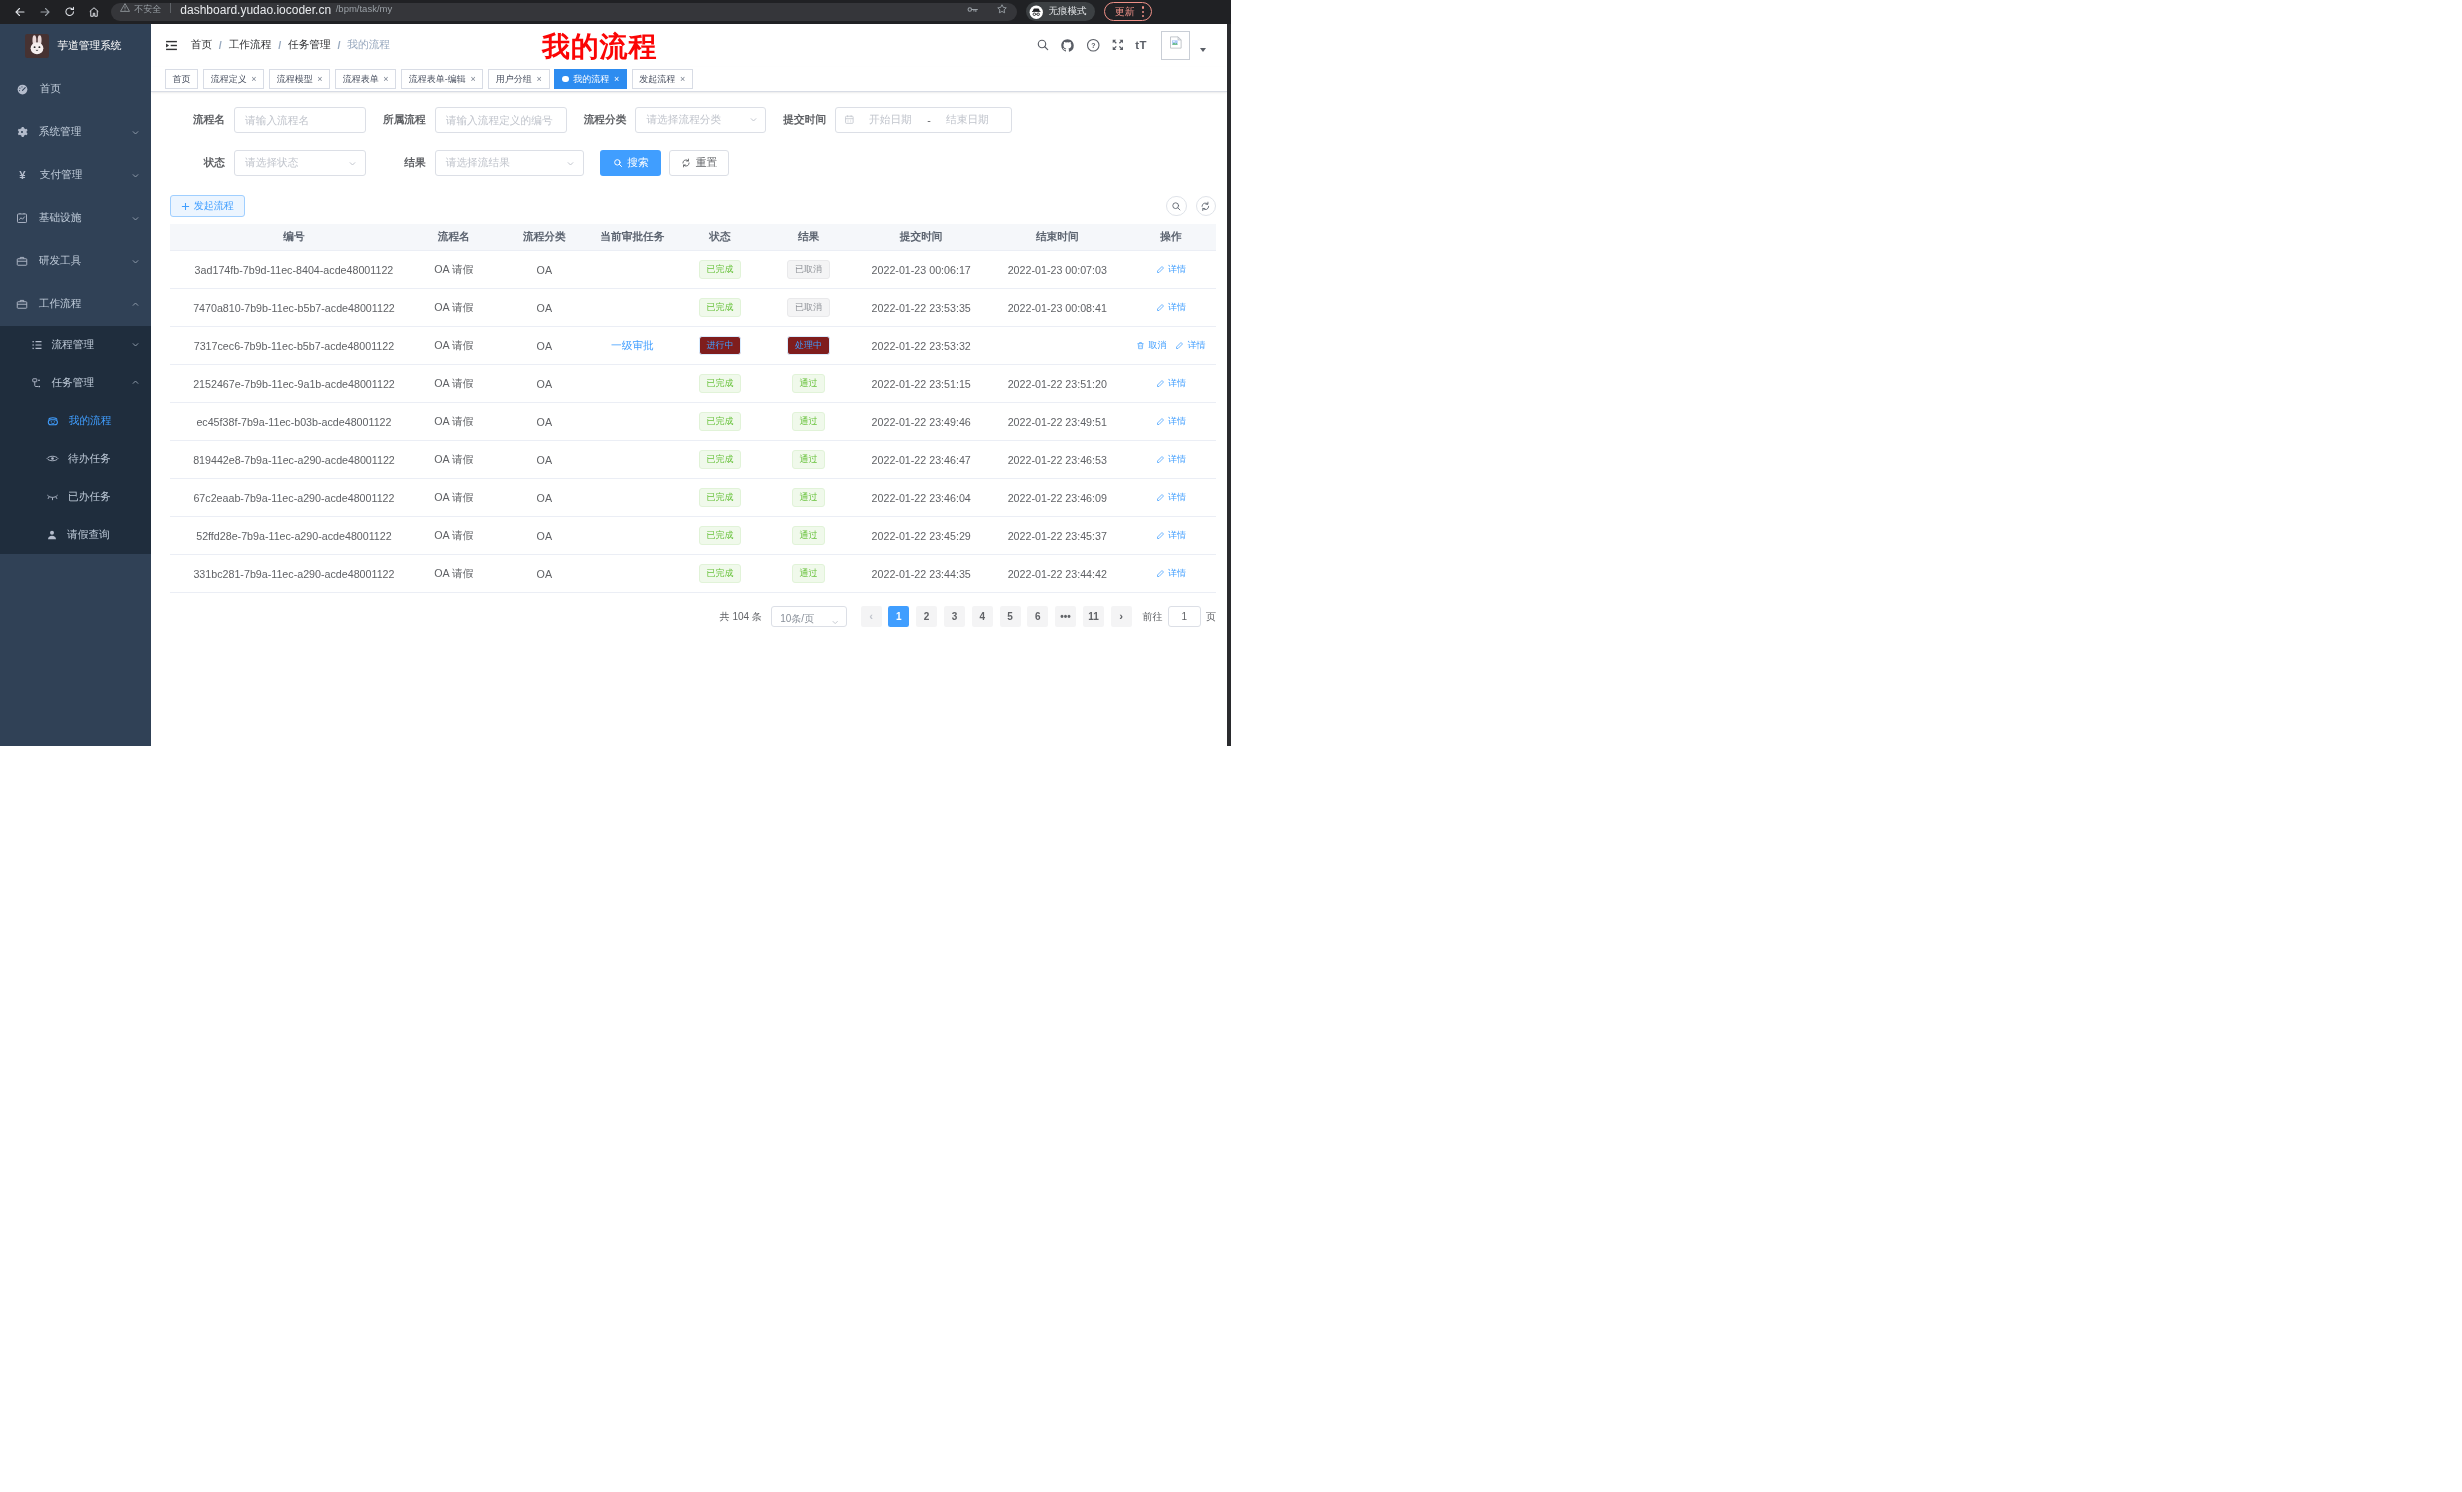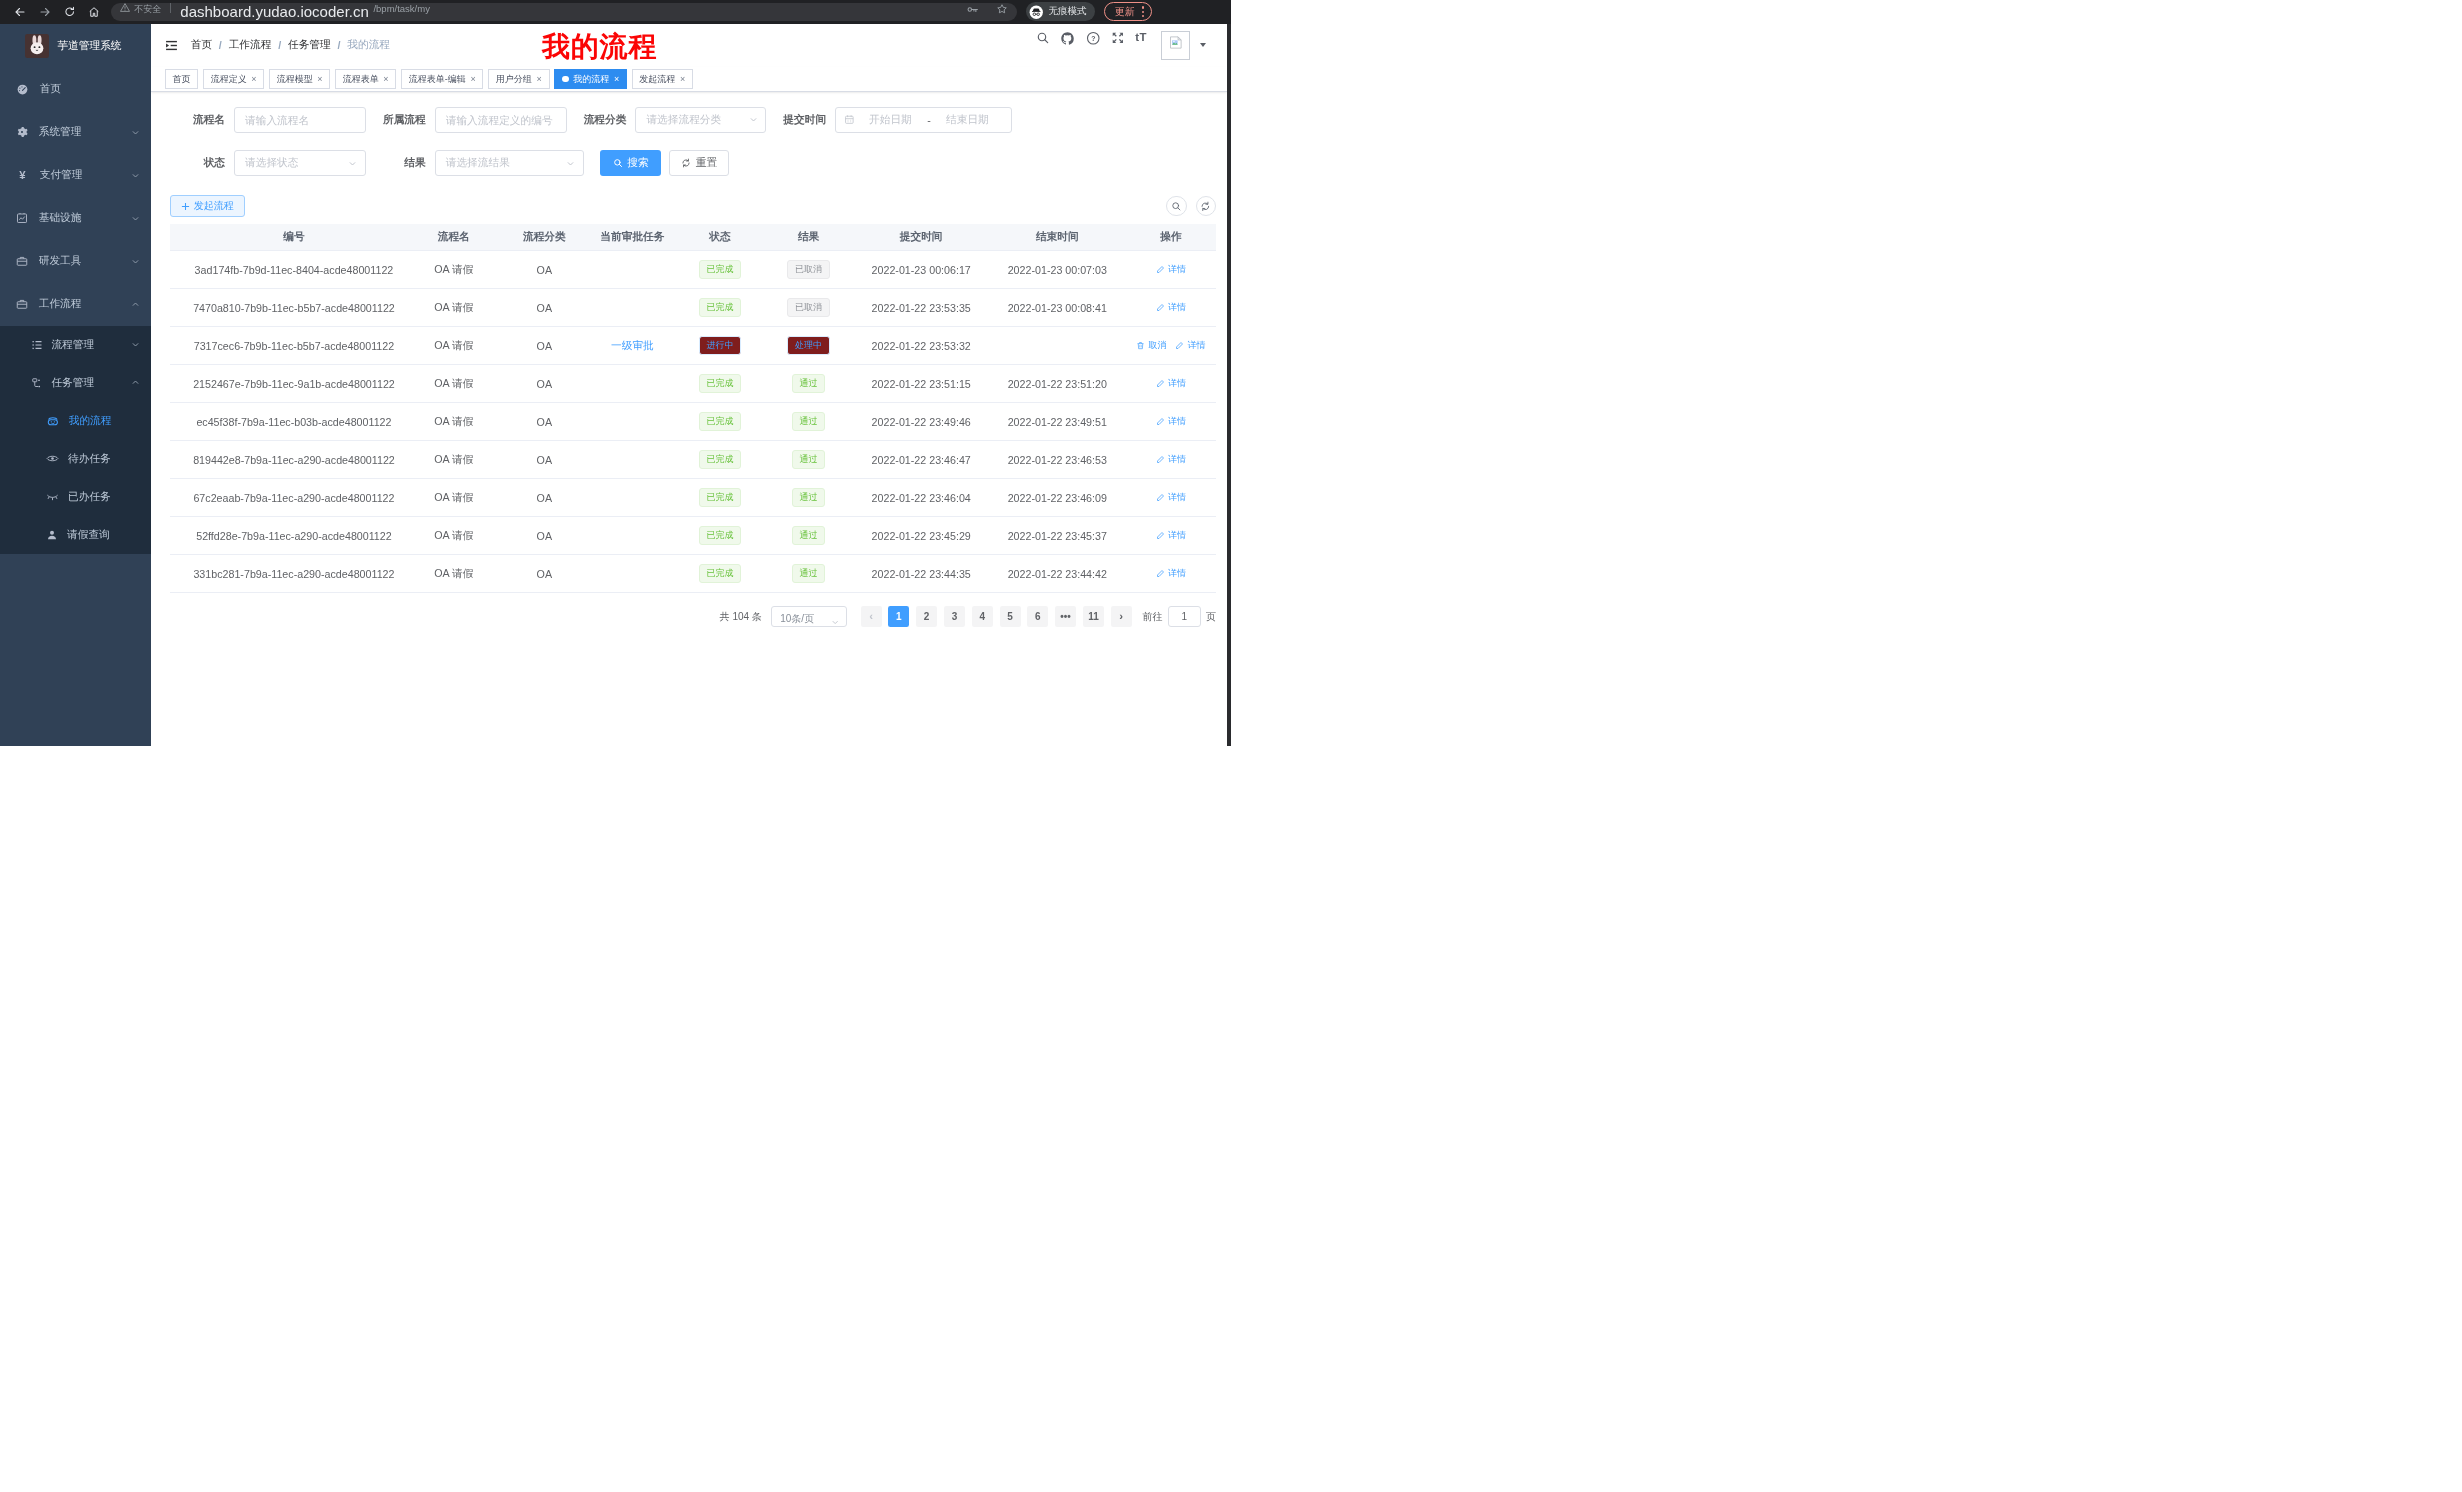--- a/index.html
+++ b/index.html
@@ -5,21 +5,21 @@
 *{margin:0;padding:0;box-sizing:border-box}
 html,body{width:1231px;height:746px}
 body{position:relative;font-family:"Liberation Sans","DejaVu Sans",sans-serif;background:#fff;overflow:hidden}
 svg{display:block;flex:0 0 auto}
 
 .chrome{position:absolute;top:0;left:0;right:0;height:23.6px;background:#202124;display:flex;align-items:center;padding:0 7.6px;z-index:9}
 .navbtns{display:flex;align-items:center;gap:13px;padding:0 6px}
 .pill{width:906px;height:17.5px;border-radius:9px;background:#35363a;display:flex;align-items:flex-start;padding:0 9px;gap:4.6px;margin-left:4.6px}
 .pill .sec{color:#9aa0a6;font-size:9px;white-space:nowrap}
 .pill .vdiv{width:0.8px;height:10px;background:#5f6368;margin:0 4.6px}
-.pill .host{color:#e8eaed;font-size:15px;white-space:nowrap}
+.pill .host{color:#e8eaed;font-size:12px;white-space:nowrap}
 .pill .path{color:#9aa0a6;font-size:9.5px;white-space:nowrap}
 .pill .spacer{flex:1}
 .incog{height:19px;border-radius:10px;background:#3c4043;display:flex;align-items:center;gap:5.3px;padding:0 9px 0 3px;color:#e8eaed;font-size:9.5px;margin-left:9px;white-space:nowrap}
 .update{height:19px;border-radius:10px;border:1.1px solid #ee9087;color:#ee9087;display:flex;align-items:center;gap:6.8px;padding:0 6.8px 0 10px;font-size:10px;margin-left:8.4px;white-space:nowrap}
 .dots3{display:flex;flex-direction:column;gap:1.9px}
 .dots3 i{width:2.3px;height:2.3px;border-radius:50%;background:#ee9087}
 
 .sidebar{position:absolute;top:23.6px;left:0;bottom:0;width:151px;background:#304156;color:#bfcbd9;z-index:5}
 .logo{height:44px;display:flex;align-items:center;gap:8.4px;padding-left:25px}
 .logo .t{color:#fff;font-weight:normal;font-size:10.7px}
@@ -31,21 +31,21 @@
 .m3.active{color:#409eff}
 .chev{position:absolute;right:11.4px;top:50%;margin-top:-4.6px}
 .yen{font-size:11.4px;font-weight:bold;color:#b4bccc;width:13px;text-align:center}
 
 .navbar{position:absolute;left:151px;top:23.6px;right:3.8px;height:43px;background:#fff;display:flex;align-items:center;z-index:3}
 .crumbs{display:flex;align-items:center;padding-left:13.7px;font-size:10.7px;color:#303133;white-space:nowrap}
 .fold{margin-right:13px;cursor:pointer}
 .csep{color:#97a8be;margin:0 6.8px;font-weight:bold}
 .clast{color:#97a8be}
 .annotation{position:absolute;left:391px;top:4.6px;font-size:28px;font-weight:bold;color:#fb0505;letter-spacing:0.8px;pointer-events:none}
-.nav-icons{margin-left:auto;display:flex;align-items:flex-start;gap:10.7px;padding-right:21px}
+.nav-icons{margin-left:auto;display:flex;align-items:center;gap:10.7px;padding-right:21px}
 .tT{font-size:11.4px;font-weight:bold;color:#5a5e66;letter-spacing:0.4px}
 .avatarbox{width:29px;height:29px;border:0.8px solid #cicfd6;border:0.8px solid #c9ced6;background:#fff;display:flex;justify-content:center;align-items:flex-start;padding-top:3px;margin-left:3px}
 .caret-down{width:0;height:0;border:3.8px solid transparent;border-top:4.6px solid #5a5e66;margin-top:12px}
 
 .tabbar{position:absolute;left:151px;top:67px;right:3.8px;height:25px;background:#fff;border-bottom:0.8px solid #d8dce5;box-shadow:0 0.8px 2.3px 0 rgba(0,0,0,.12);display:flex;align-items:center;padding-left:13.7px;gap:4.6px;z-index:4}
 .tab{height:20.5px;border:0.8px solid #d8dce5;background:#fff;color:#495060;font-size:9px;display:flex;align-items:center;padding:0 6.8px;gap:4.6px;cursor:pointer;white-space:nowrap}
 .tab .x{font-size:9px;color:#7d8492;line-height:1}
 .tab.active{background:#2d8cf0;border-color:#2d8cf0;color:#fff}
 .tab.active .x{color:#fff}
 .tab .dot{width:6.8px;height:6.8px;border-radius:50%;background:#fff}

